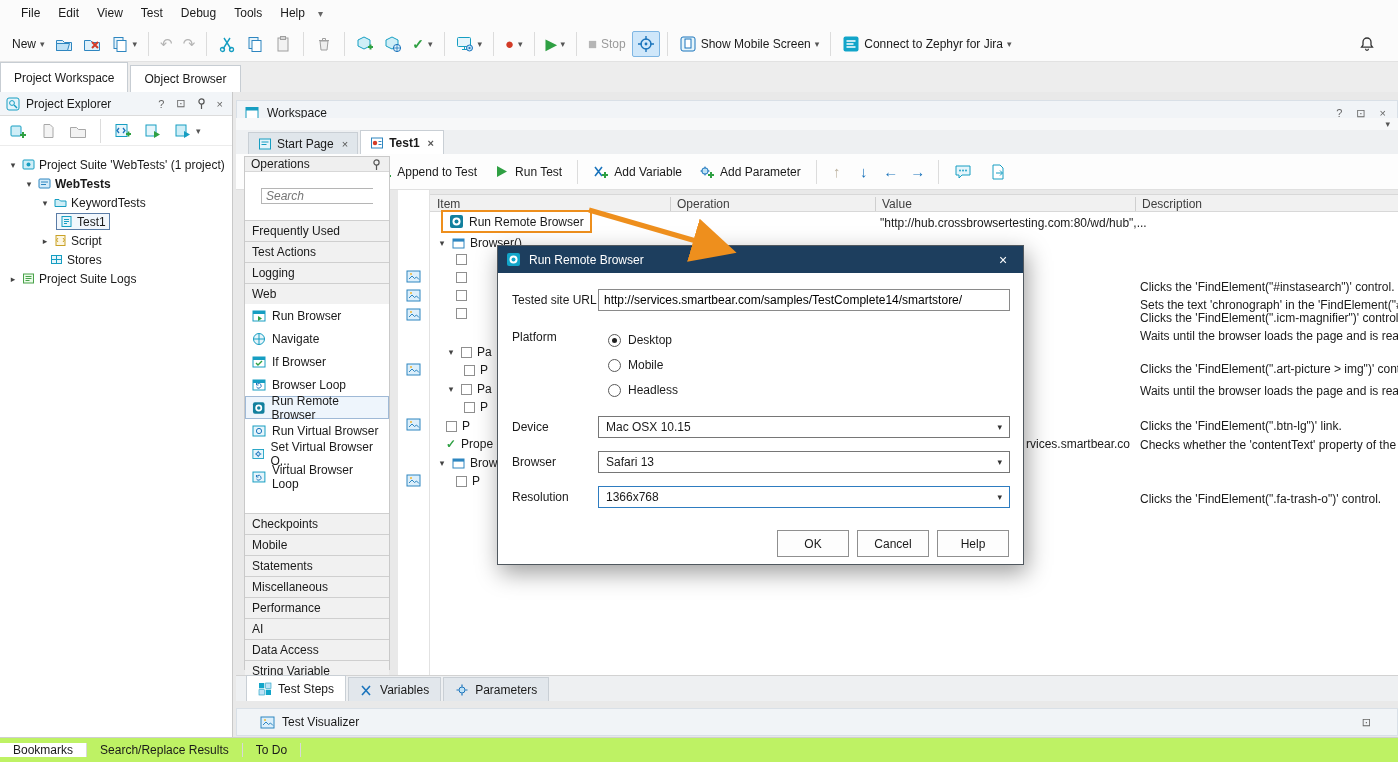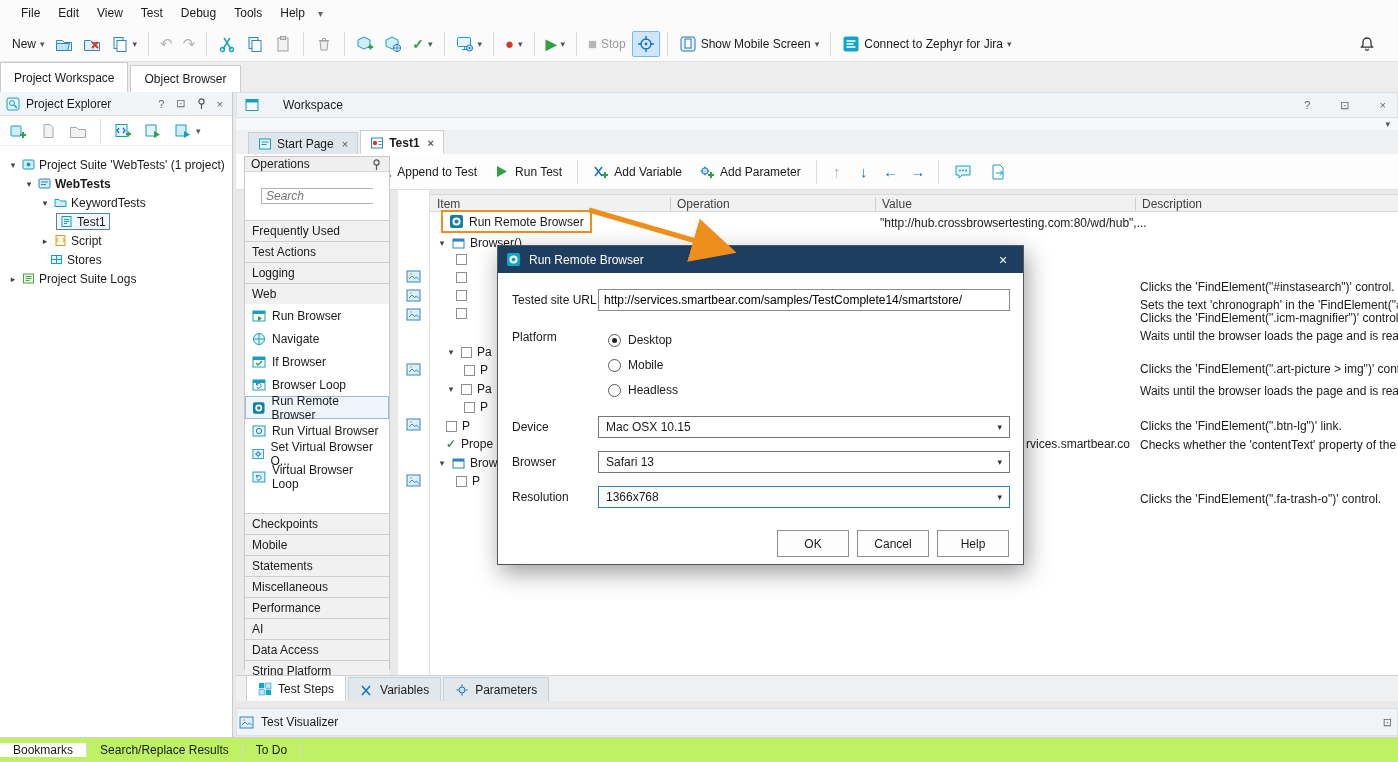--- a/index.html
+++ b/index.html
@@ -46,22 +46,22 @@
   .phead .grow{flex:1}
   .headicon{color:#666;font-size:11px;padding:0 3px}
   .ptool{height:30px;border-bottom:1px solid #ececec;display:flex;align-items:center;gap:4px;padding:0 5px}
   .tree{padding-top:9px}
   .trow{height:19px;display:flex;align-items:center;gap:4px}
   .exp{width:10px;font-size:9px;color:#444;text-align:center;flex:0 0 auto}
   .selbox{display:flex;align-items:center;gap:4px;border:1px solid #5a7ca6;background:#f2f7fc;padding:0 3px;height:17px}
   .bold{font-weight:bold}
 
   
-  .wshead{position:absolute;left:236px;right:0;top:92px;height:26px;background:#f1f4f7;
-          border:1px solid #d9e0e7;display:flex;align-items:center;gap:24px;padding:0 8px}
+  .wshead{position:absolute;left:236px;right:0;top:100px;height:26px;background:#f1f4f7;
+          border:1px solid #d9e0e7;display:flex;align-items:center;gap:8px;padding:0 8px}
   .wshead .grow{flex:1}
   .wsstrip{position:absolute;left:236px;right:0;top:118px;height:12px;background:#f7f8f9;
            display:flex;justify-content:flex-end;align-items:center;padding-right:8px}
 
   
   .doctabs{position:absolute;left:236px;right:0;top:130px;height:24px;background:#eef0f2;
            display:flex;align-items:flex-end;padding-left:12px;gap:2px}
   .dtab{height:22px;display:flex;align-items:center;gap:5px;padding:0 9px;background:#e0e6eb;
         border:1px solid #c9cfd5;border-bottom:none}
   .dtab.active{background:#fff;height:24px;font-weight:bold}
@@ -100,21 +100,21 @@
   .cb{width:11px;height:11px;border:1px solid #8f8f8f;background:#fff;flex:0 0 auto}
   .desc{position:absolute;left:710px;white-space:nowrap;overflow:hidden}
 
   
   .btabs{position:absolute;left:236px;right:0;top:675px;height:26px;background:#eef0f2;
          border-top:1px solid #d2d2d2;display:flex;align-items:flex-end;padding-left:10px;gap:2px}
   .btab{height:24px;display:flex;align-items:center;gap:6px;padding:0 11px;background:#e2e7ec;
         border:1px solid #c9cfd5;border-bottom:none}
   .btab.active{background:#fff;height:26px}
   .visualizer{position:absolute;left:236px;right:0;top:708px;height:28px;background:#f1f4f7;
-              border:1px solid #d9e0e7;display:flex;align-items:center;gap:7px;padding:0 2px}
+              border:1px solid #d9e0e7;display:flex;align-items:center;gap:7px;padding:0 23px}
   .visualizer .grow{flex:1}
   .statusbar{position:absolute;left:0;right:0;top:737px;height:25px;background:#bef264;
              border-top:1px solid #cfcfcf;display:flex;align-items:center}
   .stab{display:flex;align-items:center;padding:0 13px;border-right:1px solid #d8d8d8}
   .stab.active{background:#fff}
 
   
   .dialog{position:absolute;left:497px;top:245px;width:527px;height:320px;background:#fff;
           border:1px solid #50585f;box-shadow:3px 8px 22px rgba(0,0,0,.38);z-index:20}
   .dtitle{height:27px;background:#1d3e5e;display:flex;align-items:center;gap:8px;padding:0 8px;color:#fff}
@@ -602,21 +602,21 @@
     <div class="opscat">
         <span>Performance</span>
       </div>
     <div class="opscat">
         <span>AI</span>
       </div>
     <div class="opscat">
         <span>Data Access</span>
       </div>
     <div class="opscat">
-        <span>String Platform</span>
+        <span>String Variable</span>
       </div>
   </div>
 
   <div class="gutter">
     <svg class="i15 gico" style="top:79px" viewBox="0 0 15 15">
         <rect x="1" y="2" width="13" height="11" fill="#dceffb" stroke="#2e86c0"></rect>
         <path d="M3 10l3-3 2.5 2.5L10.5 8l2.5 2.5" stroke="#2e86c0" fill="none"></path>
         <circle cx="5" cy="5" r="1" fill="#f2b633"></circle>
       </svg>
     <svg class="i15 gico" style="top:98px" viewBox="0 0 15 15">

